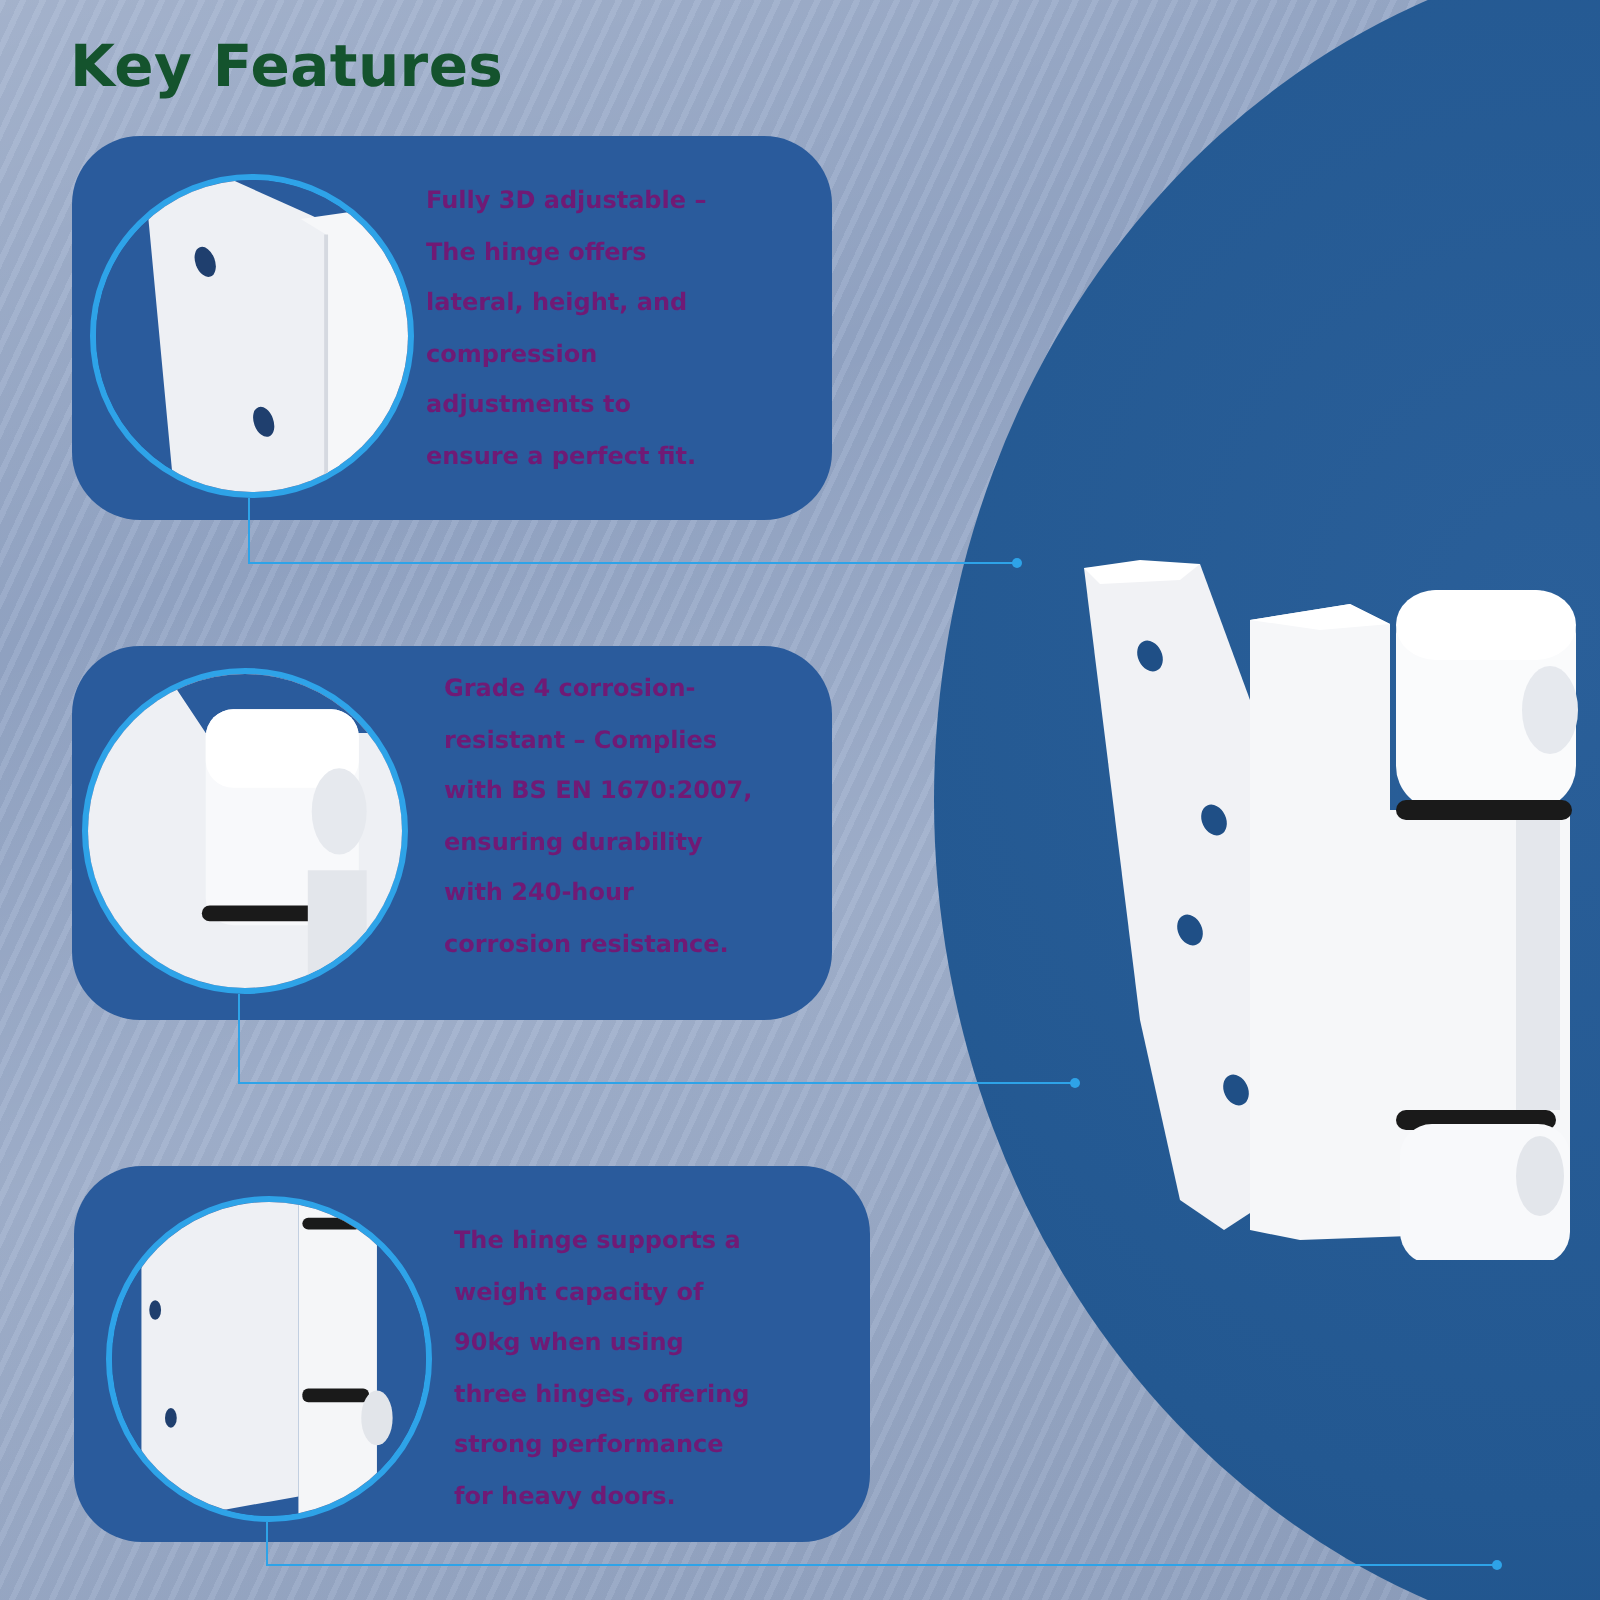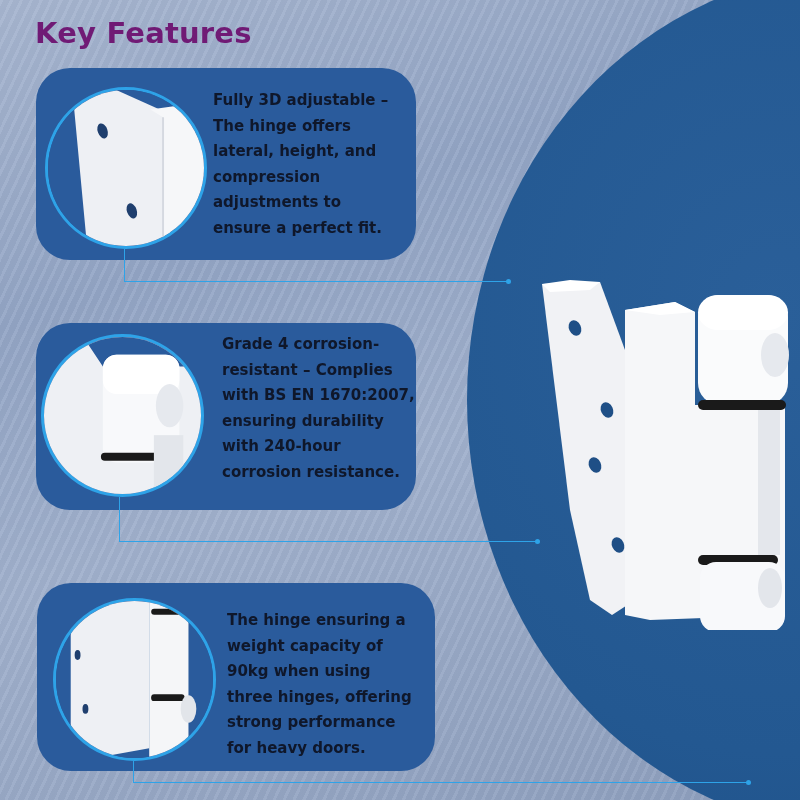--- a/index.html
+++ b/index.html
@@ -4,25 +4,25 @@
 <style>
   html,body{margin:0;padding:0;}
   body{width:800px;height:800px;overflow:hidden;position:relative;
     font-family:"DejaVu Sans","Liberation Sans",sans-serif;
     background:
       linear-gradient(160deg, rgba(255,255,255,0.18) 0%, rgba(255,255,255,0) 30%, rgba(255,255,255,0.12) 55%, rgba(0,0,0,0.04) 100%),
       repeating-linear-gradient(115deg, rgba(255,255,255,0.06) 0 3px, rgba(0,0,0,0.03) 3px 9px),
       #94a6c6;}
   .big-circle{position:absolute;left:467px;top:-30px;width:780px;height:860px;border-radius:50%;
     background:radial-gradient(ellipse at 40% 40%, #2a5f99 0%, #235891 60%, #1e4f86 100%);}
-  .title{position:absolute;left:35px;top:16px;font-size:29px;font-weight:bold;color:#701a75;letter-spacing:0.2px;}
+  .title{position:absolute;left:35px;top:16px;font-size:29px;font-weight:bold;color:#14532d;letter-spacing:0.2px;}
   .card{position:absolute;background:#2a5b9c;border-radius:34px;}
   .thumb{position:absolute;border-radius:50%;border:3px solid #2ea3e8;overflow:hidden;background:#2a5b9c;box-sizing:border-box;}
   .thumb svg{display:block;width:100%;height:100%;}
-  .card-text{position:absolute;color:#0f172a;font-weight:bold;font-size:15px;line-height:25.5px;white-space:pre-line;}
+  .card-text{position:absolute;color:#701a75;font-weight:bold;font-size:12px;line-height:25.5px;white-space:pre-line;}
   .line{position:absolute;background:#2ea3e8;}
   .dot{position:absolute;width:5px;height:5px;border-radius:50%;background:#2ea3e8;}
   .hinge{position:absolute;left:530px;top:270px;width:270px;height:360px;}
 </style>
 </head>
 <body>
 
 <div class="big-circle"></div>
 
 <div class="title">Key Features</div>
@@ -70,21 +70,21 @@
     <rect width="160" height="160" fill="#2a5b9c"></rect>
     <polygon points="15,0 95,0 95,150 40,160 15,140" fill="#eef0f4"></polygon>
     <rect x="95" y="0" width="40" height="160" fill="#f5f6f8"></rect>
     <rect x="97" y="8" width="30" height="6" rx="3" fill="#1a1a1a"></rect>
     <rect x="97" y="95" width="34" height="7" rx="3" fill="#1a1a1a"></rect>
     <ellipse cx="135" cy="110" rx="8" ry="14" fill="#e2e5ea"></ellipse>
     <ellipse cx="22" cy="55" rx="3" ry="5" fill="#1f3f6e"></ellipse>
     <ellipse cx="30" cy="110" rx="3" ry="5" fill="#1f3f6e"></ellipse>
   </svg>
 </div>
-<div class="card-text" style="left:227px;top:608px;">The hinge ensuring a
+<div class="card-text" style="left:227px;top:608px;">The hinge supports a
 weight capacity of
 90kg when using
 three hinges, offering
 strong performance
 for heavy doors.</div>
 
 <div class="line" style="left:124px;top:249px;width:1px;height:33px;"></div>
 <div class="line" style="left:124px;top:281px;width:384px;height:1px;"></div>
 <div class="dot" style="left:506px;top:279px;"></div>
 

